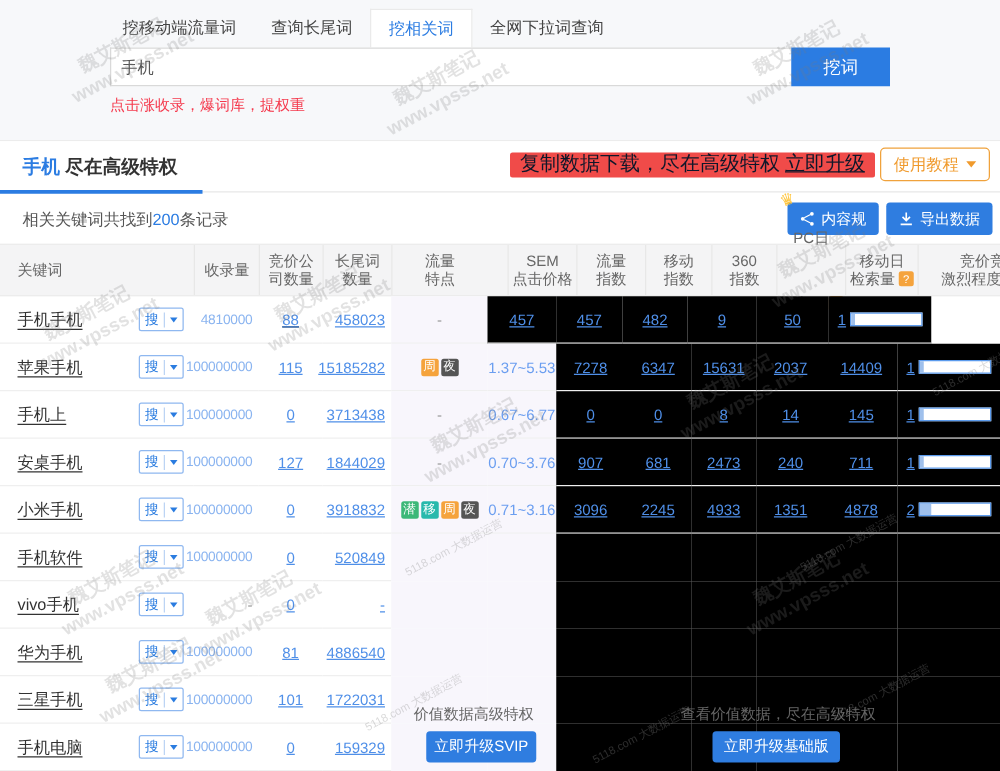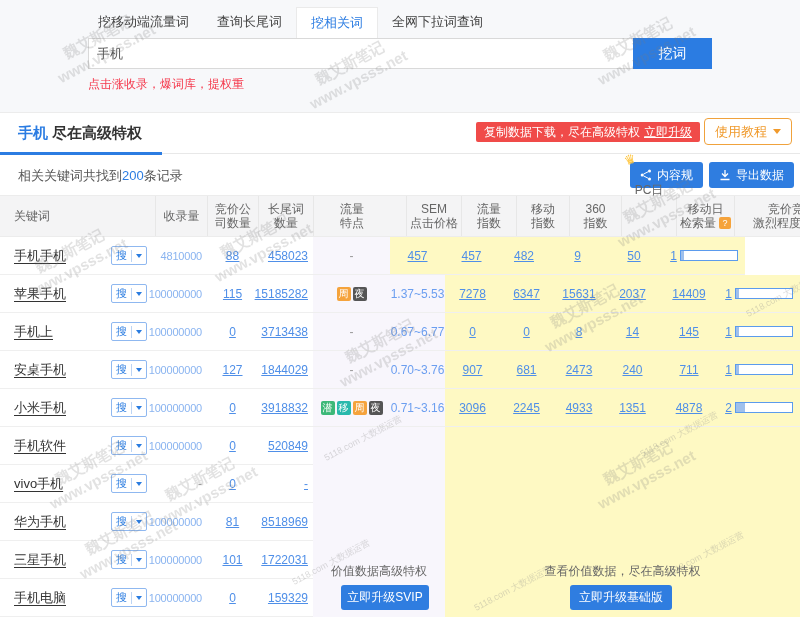--- a/index.html
+++ b/index.html
@@ -17,21 +17,21 @@
   .dig-btn{width:79px;height:31px;background:#2b7ce2;color:#fff;border:none;font-size:14px;cursor:pointer;}
   .tip{position:absolute;top:76px;left:88px;font-size:12px;color:#f5394d;}
 
   
   .results{position:absolute;top:113px;left:0;right:0;bottom:0;background:#fff;}
   .r-header{position:relative;height:40px;border-bottom:1px solid #e8e8e8;}
   .r-title{position:absolute;left:18px;top:11px;font-size:15px;font-weight:bold;color:#333;}
   .r-title .kwc{color:#2b7ce2;margin-right:4px;}
   .blue-bar{position:absolute;left:0;bottom:-2px;width:162px;height:3px;background:#2b7ce2;}
   .promo-badge{position:absolute;right:100px;top:9px;height:20px;line-height:20px;background:#f04b49;
-               color:#ffffff;font-size:12px;padding:0 8px;border-radius:2px;white-space:nowrap;}
+               color:#0f172a;font-size:16px;padding:0 8px;border-radius:2px;white-space:nowrap;}
   .promo-badge .lnk{text-decoration:underline;margin-left:4px;cursor:pointer;}
   .tutorial-btn{position:absolute;right:8px;top:5px;height:27px;padding:0 10px;background:#fff;
                 border:1px solid #f0a23c;border-radius:4px;color:#f09a2c;font-size:13px;
                 display:flex;align-items:center;gap:6px;cursor:pointer;}
   .caret-dn{width:0;height:0;border-left:4px solid transparent;border-right:4px solid transparent;border-top:5px solid #f09a2c;}
 
   .count-row{position:absolute;top:41px;left:0;right:0;height:41px;}
   .count{position:absolute;left:18px;top:13px;font-size:13px;color:#555;}
   .count .num{color:#2b7ce2;}
   .toolbar{position:absolute;right:6px;top:8px;display:flex;gap:6px;}
@@ -44,21 +44,21 @@
   .thead{display:flex;height:42px;background:#f4f4f5;border-top:1px solid #ececec;border-bottom:1px solid #ececec;box-sizing:border-box;}
   .th{display:flex;flex-direction:column;align-items:center;justify-content:center;font-size:12px;color:#666;
       line-height:14px;border-left:1px solid #e7e7e7;box-sizing:border-box;flex-shrink:0;}
   .th.first{border-left:none;align-items:flex-start;padding-left:14px;}
   .th-line{display:flex;align-items:center;}
   .help{display:inline-block;width:12px;height:12px;background:#f5a33c;color:#fff;border-radius:2px;
         font-size:9px;line-height:12px;text-align:center;margin-left:3px;cursor:pointer;}
   .tr{display:flex;height:38px;}
   .td{display:flex;align-items:center;justify-content:center;font-size:12px;box-sizing:border-box;flex-shrink:0;}
   .td.lav{background:#f8f6fc;}
-  .td.beige{background:#fef9c3;}
+  .td.beige{background:#000000;}
   .td.bb{border-bottom:1px solid #efefef;}
   .td.kwcell{justify-content:space-between;padding:0 8px 0 14px;}
   .td.rt{justify-content:flex-end;padding-right:5px;}
   .kw-link{font-size:13px;color:#333;text-decoration:underline;text-underline-offset:3px;cursor:pointer;}
   .mini-search{display:flex;align-items:center;background:#fff;border:1px solid #8fb8f0;border-radius:2px;
                color:#2a7ce0;font-size:11px;padding:1px 4px;cursor:pointer;}
   .ms-caret{width:0;height:0;border-left:3.5px solid transparent;border-right:3.5px solid transparent;
             border-top:4px solid #2a7ce0;margin-left:4px;padding-left:0;}
   .ms-sep{width:1px;height:12px;background:#bcd4f4;margin-left:4px;}
   .lk{color:#4f8fe8;text-decoration:underline;cursor:pointer;}
@@ -506,21 +506,21 @@
                 <span class="ms-caret"></span>
               </span>
             </div>
             <div class="td bb rt" style="width: 52px;">
               <span class="val-light">100000000</span>
             </div>
             <div class="td bb" style="width: 51px;">
               <span class="lk">81</span>
             </div>
             <div class="td bb rt" style="width: 55px;">
-              <span class="lk">8518969</span>
+              <span class="lk">4886540</span>
             </div>
             <div class="td lav" style="width: 77px;"></div>
             <div class="td lav" style="width: 55px;"></div>
             <div class="td beige" style="width: 55px;"></div>
             <div class="td beige" style="width: 53px;"></div>
             <div class="td beige" style="width: 52px;"></div>
             <div class="td beige" style="width: 55px;"></div>
             <div class="td beige" style="width: 58px;"></div>
             <div class="td beige" style="width: 82px;"></div>
           </div>

